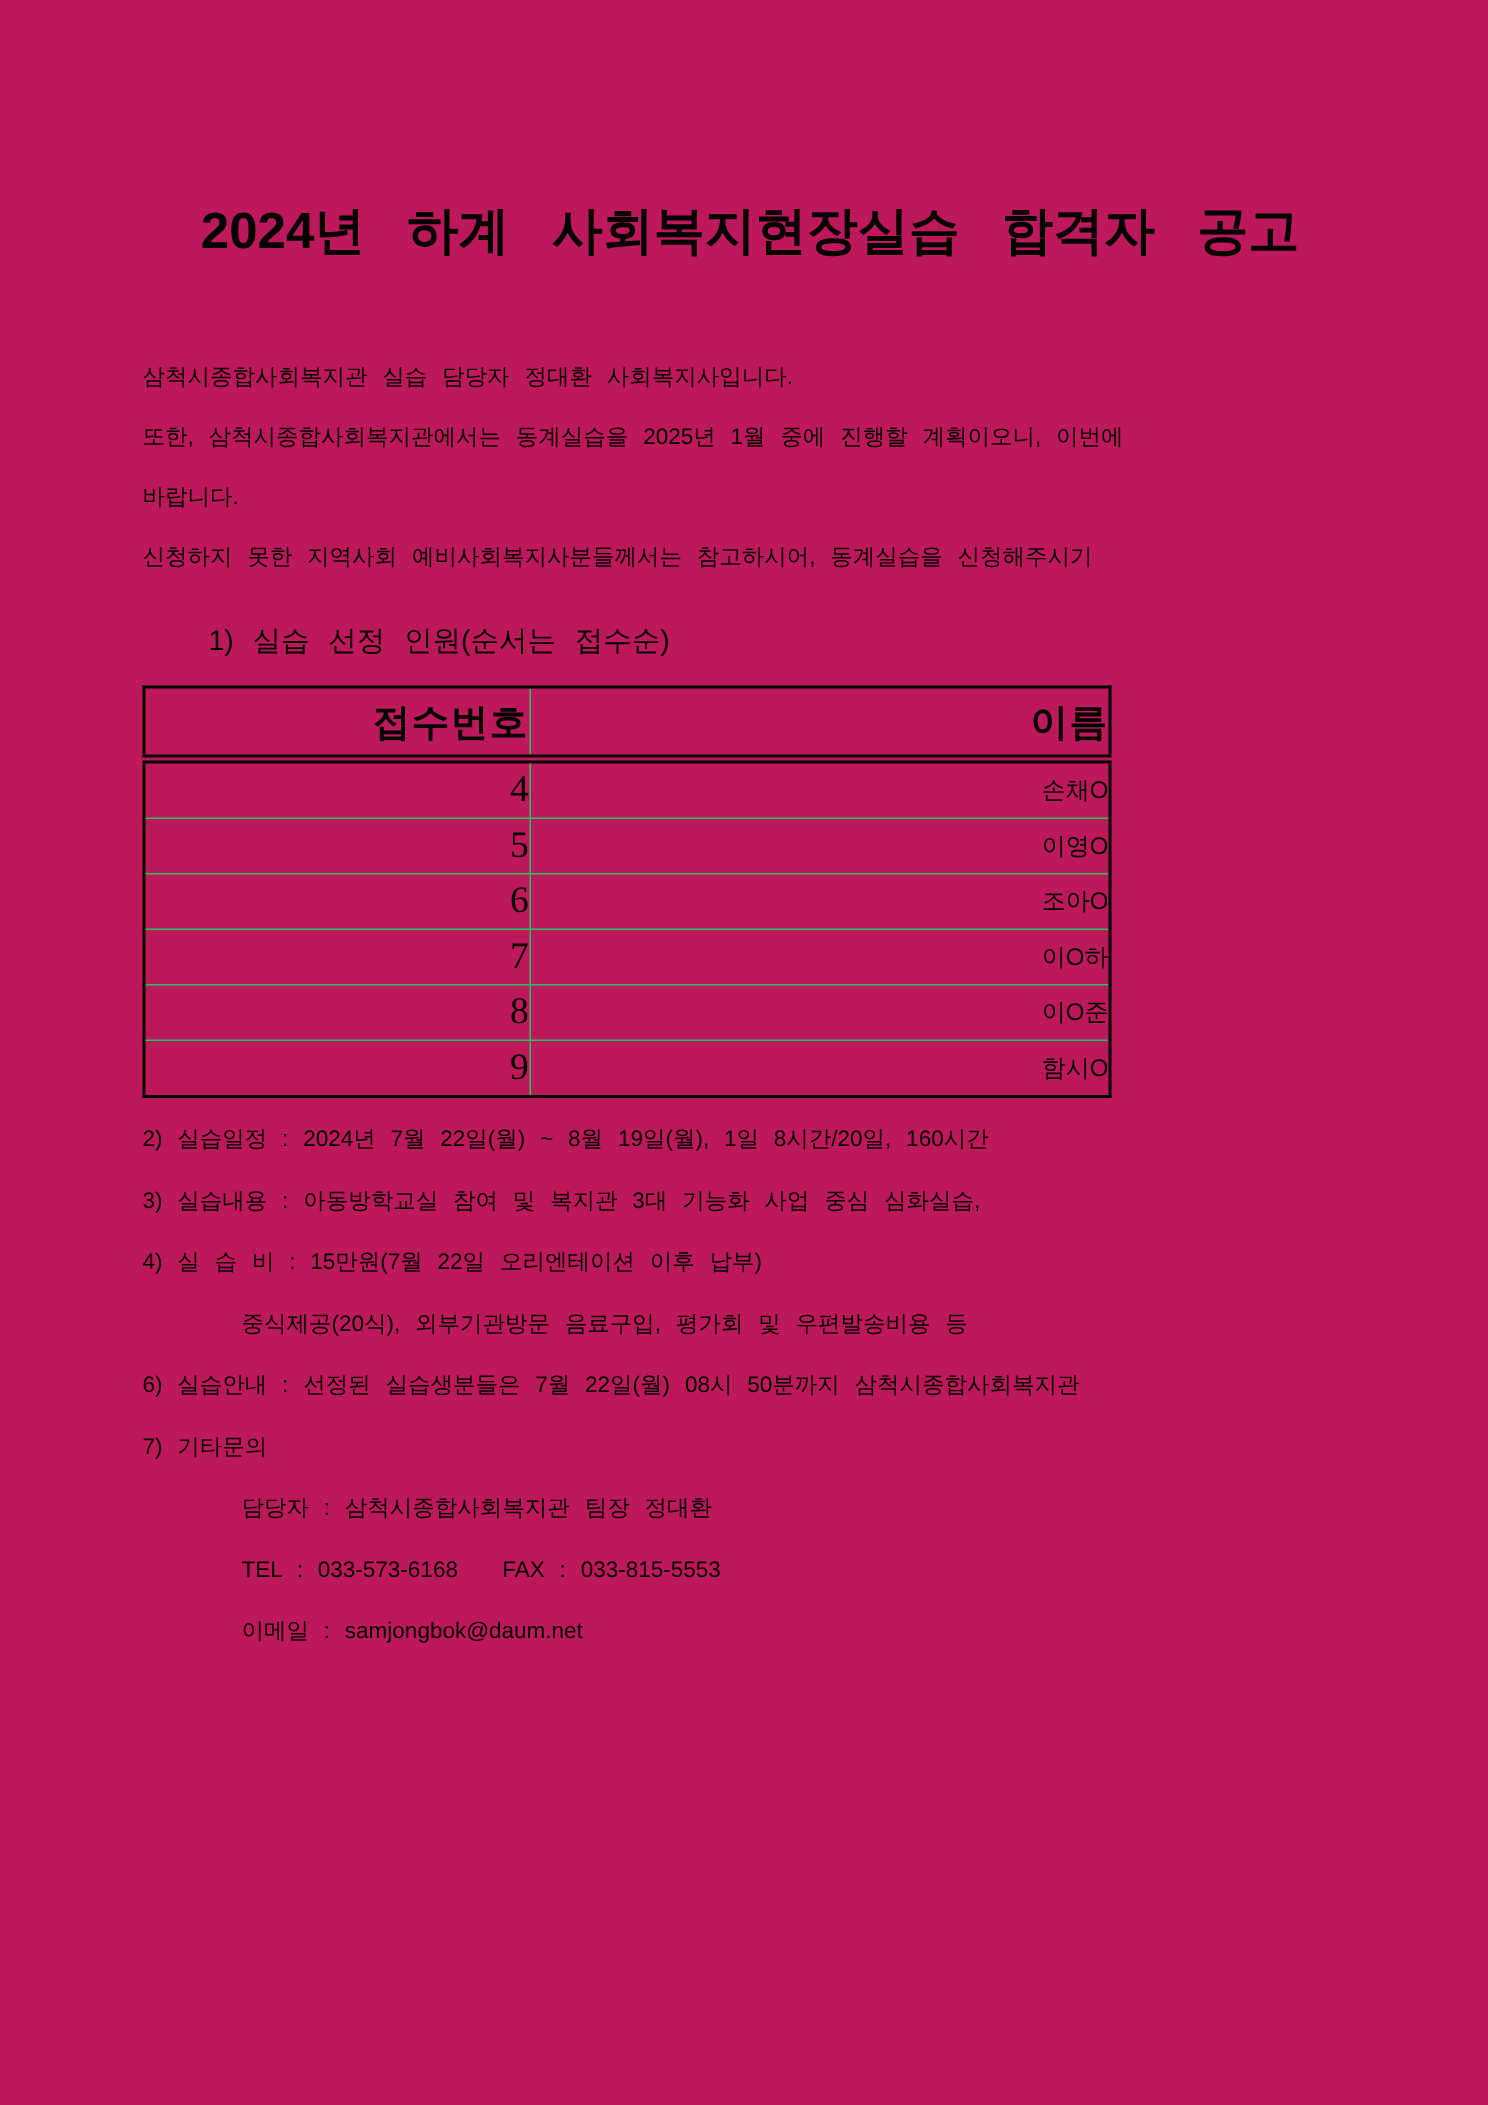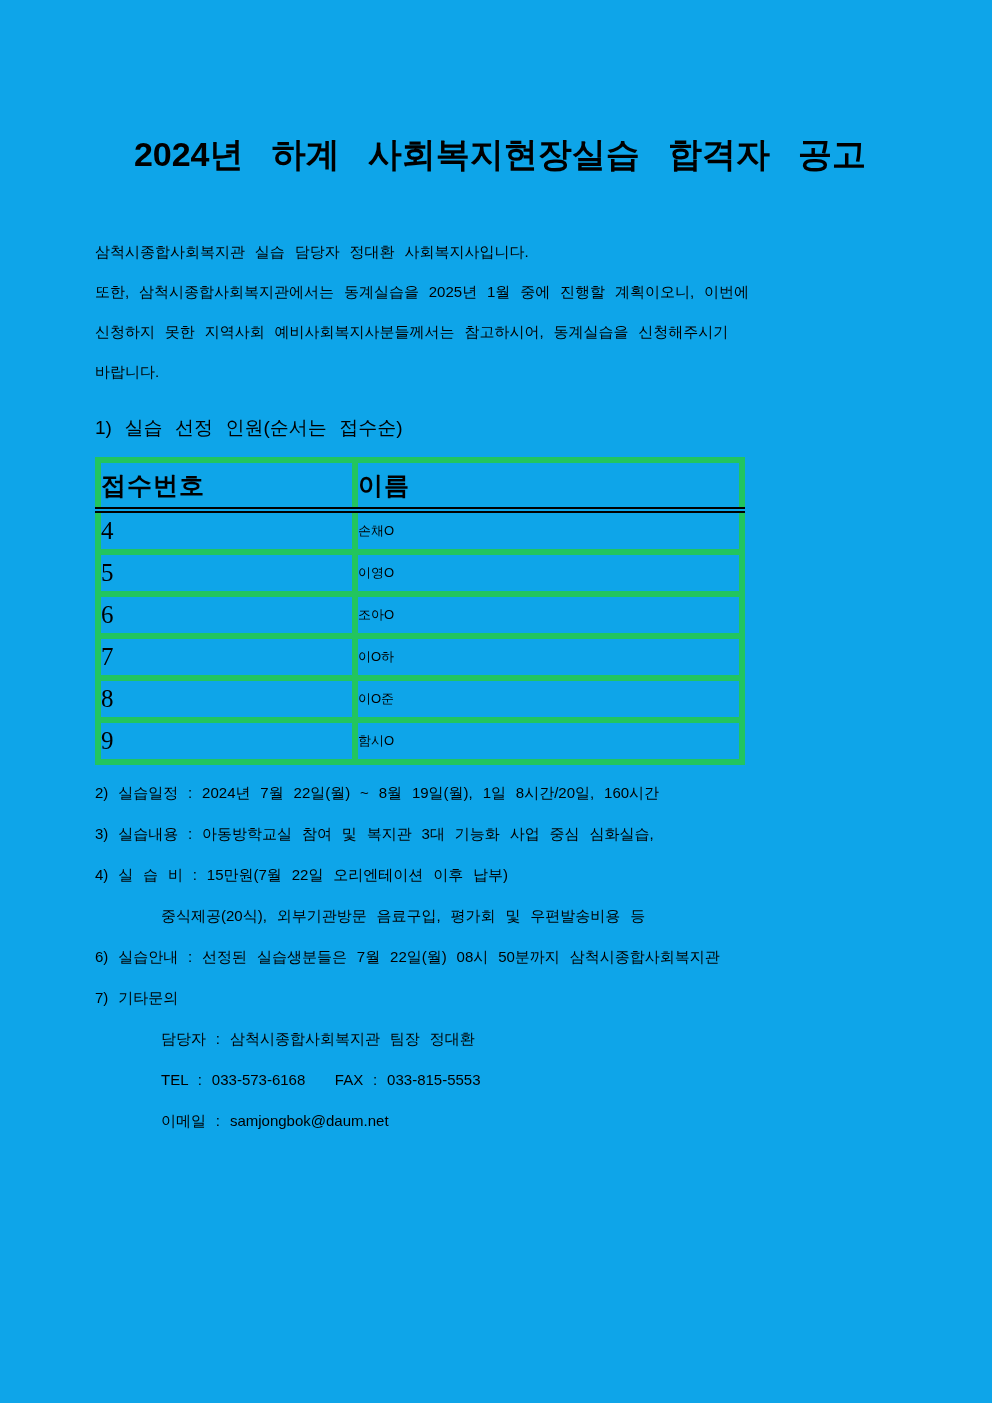--- a/index.html
+++ b/index.html
@@ -5,21 +5,21 @@
   html, body {
     margin: 0;
     padding: 0;
     background: #ffffff;
   }
   .page {
     position: relative;
     width: 992px;
     height: 1403px;
     box-sizing: border-box;
-    background: #0ea5e9;
+    background: #be185d;
     color: #000000;
     font-family: "Liberation Sans", "DejaVu Sans", sans-serif;
     padding: 126px 87px 0 95px;
     overflow: hidden;
   }
   .title {
     margin: 0 0 50px 0;
     font-size: 34px;
     font-weight: 600;
     line-height: 56px;
@@ -33,69 +33,70 @@
     word-spacing: 0.38em;
     white-space: pre;
   }
   .intro { margin: 0; }
   .section-heading {
     margin-top: 16px;
     font-size: 19px;
     line-height: 40px;
     word-spacing: 0.38em;
     white-space: pre;
+    margin-left: 44px;
   }
   table.applicants {
     border-collapse: collapse;
     table-layout: fixed;
     width: 644px;
     margin-top: 9px;
     border: 2px solid #000000;
   }
   table.applicants th,
   table.applicants td {
-    border: 6px solid #22c55e;
-    text-align: left;
+    border: 1px solid #22c55e;
+    text-align: right;
     vertical-align: middle;
     padding: 0;
   }
   table.applicants th {
     height: 44px;
     font-size: 25px;
     font-weight: bold;
     border-bottom: 6px double #000000;
     letter-spacing: 1px;
   }
   col.col-no { width: 257px; }
   col.col-name { width: 387px; }
   td.no {
     height: 36px;
     font-family: "Liberation Serif", "DejaVu Serif", serif;
     font-size: 25px;
   }
   td.name {
-    font-size: 13px;
+    font-size: 16px;
   }
   .items { margin-top: 7px; }
   .items .line { line-height: 41px; }
   .indent-1 { padding-left: 66px; }
   .indent-2 { padding-left: 144px; }
 </style>
 </head>
 <body>
 
 <div class="page">
 
   <h1 class="title">2024년 하계 사회복지현장실습 합격자 공고</h1>
 
   <div class="intro">
     <div class="line">삼척시종합사회복지관 실습 담당자 정대환 사회복지사입니다.</div>
     <div class="line">또한, 삼척시종합사회복지관에서는 동계실습을 2025년 1월 중에 진행할 계획이오니, 이번에</div>
+    <div class="line">바랍니다.</div>
     <div class="line">신청하지 못한 지역사회 예비사회복지사분들께서는 참고하시어, 동계실습을 신청해주시기</div>
-    <div class="line">바랍니다.</div>
   </div>
 
   <div class="section-heading">1) 실습 선정 인원(순서는 접수순)</div>
 
   <table class="applicants">
     <colgroup>
       <col class="col-no">
       <col class="col-name">
     </colgroup>
     <thead>

